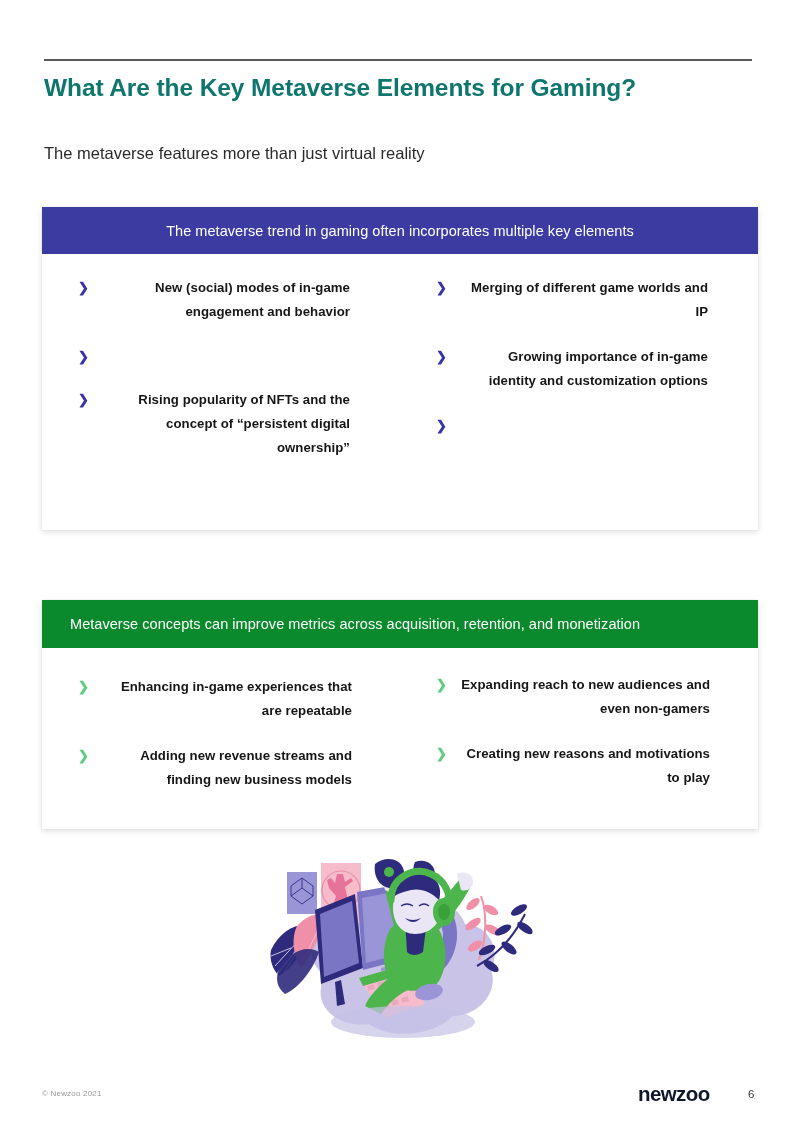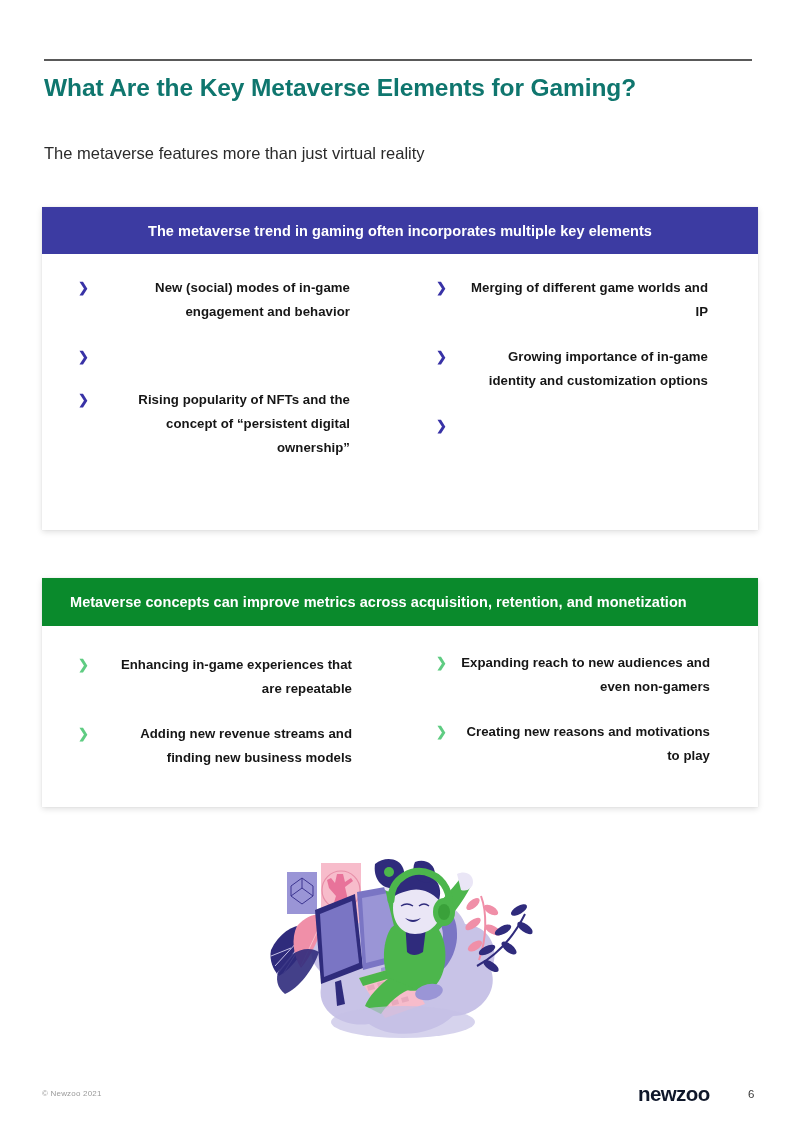--- a/index.html
+++ b/index.html
@@ -61,21 +61,21 @@
     box-shadow: 0 2px 6px rgba(0,0,0,0.13), 0 0 1px rgba(0,0,0,0.10);
   }
   #card-purple {
     left: 42px;
     top: 207px;
     width: 716px;
     height: 323px;
   }
   #card-green {
     left: 42px;
-    top: 578px;
+    top: 600px;
     width: 716px;
     height: 229px;
   }
 
   .band {
     height: 47px;
     display: flex;
     align-items: center;
   }
   .band-purple {
@@ -85,21 +85,21 @@
   .band-green {
     background: #0A8A2C;
     height: 48px;
     justify-content: flex-start;
     padding-left: 28px;
     box-sizing: border-box;
   }
   .band-text {
     color: #ffffff;
     font-size: 14.5px;
-    font-weight: bold;
+    font-weight: normal;
     letter-spacing: 0.05px;
   }
 
   .columns {
     display: flex;
     padding: 22px 0 0 0;
   }
   .col {
     box-sizing: border-box;
   }

